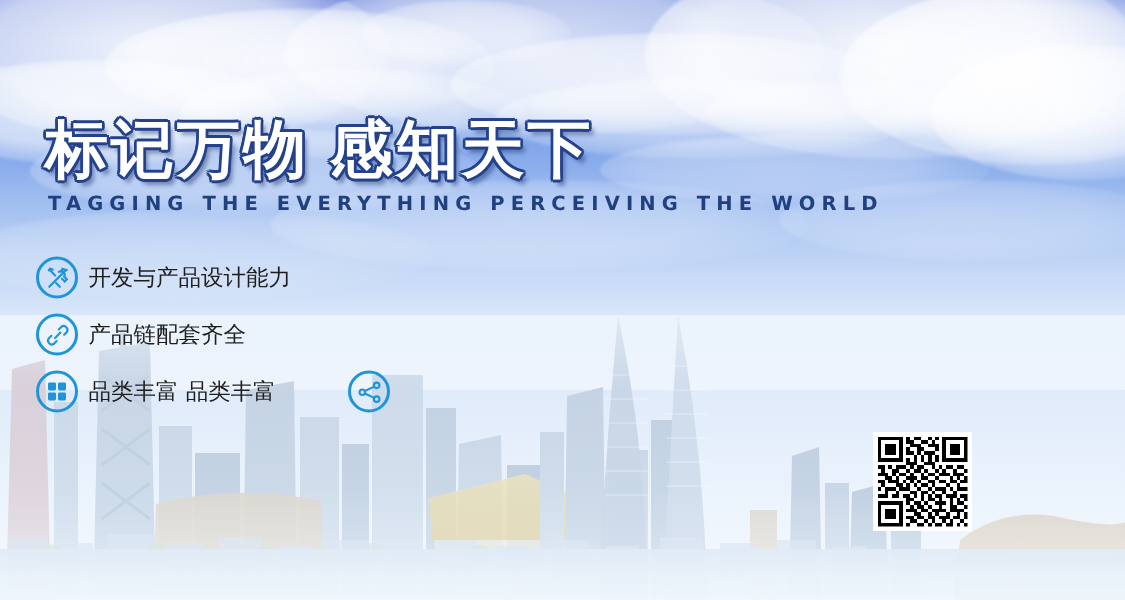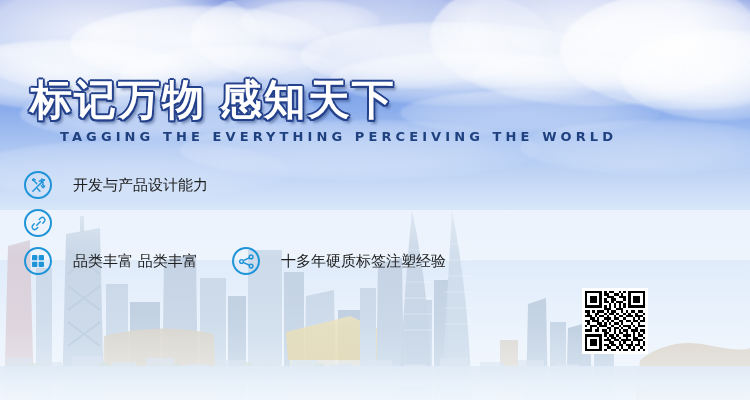--- a/index.html
+++ b/index.html
@@ -113,41 +113,39 @@
   }
   .subhead {
     position: absolute;
     left: 32px; top: 129px;
     font-size: 13px;
     font-weight: bold;
     color: #20417f;
     letter-spacing: 4.1px;
     white-space: nowrap;
     font-family: "DejaVu Sans", sans-serif;
-    margin-left: 28px;
   }
 
   
   .features {
     position: absolute;
     left: 24px; top: 166px;
     width: 560px;
   }
   .feat-row {
     display: flex;
     align-items: center;
     height: 38px;
     margin-bottom: 0px;
   }
   .feat-col-left  { width: 208px; display: flex; align-items: center; }
   .feat-col-right { display: flex; align-items: center; }
   .feat {
     display: flex;
     align-items: center;
-    gap: 14px;
   }
   .ficon {
     width: 28px; height: 28px;
     flex: 0 0 28px;
     border-radius: 50%;
     border: 2px solid #1f94d8;
     display: flex;
     align-items: center;
     justify-content: center;
     margin-right: 7px;
@@ -353,20 +351,21 @@
       <div class="feat-row">
         <div class="feat-col-right">
           <div class="feat">
             <span class="ficon">
               <svg width="17" height="17" viewBox="0 0 24 24" fill="none" stroke="#1f94d8" stroke-width="2" stroke-linecap="round">
                 <path d="M9.5 14.5 L14.5 9.5"></path>
                 <path d="M13 6.5 L15.5 4 a3.6 3.6 0 0 1 5 5 L18 11.5"></path>
                 <path d="M11 17.5 L8.5 20 a3.6 3.6 0 0 1 -5 -5 L6 12.5"></path>
               </svg>
             </span>
+            <span class="flabel">产品链配套齐全</span>
           </div>
         </div>
       </div>
 
       <div class="feat-row">
         <div class="feat-col-left">
           <div class="feat">
             <span class="ficon">
               <svg width="16" height="16" viewBox="0 0 24 24" fill="#1f94d8">
                 <rect x="3" y="3" width="8" height="8" rx="1.4"></rect>
@@ -381,21 +380,20 @@
         <div class="feat-col-right">
           <div class="feat">
             <span class="ficon">
               <svg width="17" height="17" viewBox="0 0 24 24" fill="none" stroke="#1f94d8" stroke-width="2">
                 <circle cx="18.5" cy="5.5" r="2.6"></circle>
                 <circle cx="5" cy="12" r="2.6"></circle>
                 <circle cx="18.5" cy="18.5" r="2.6"></circle>
                 <path d="M7.4 10.8 L16.2 6.7 M7.4 13.2 L16.2 17.3"></path>
               </svg>
             </span>
-            <span class="flabel">十多年硬质标签注塑经验</span>
           </div>
         </div>
       </div>
 
     </div>
 
     <div class="qr">
       <svg id="qr-svg" width="60" height="60" viewBox="0 0 25 25" shape-rendering="crispEdges">
         <rect width="25" height="25" fill="#ffffff"></rect>
       <rect x="0" y="0" width="1" height="1" fill="#000000"></rect>

